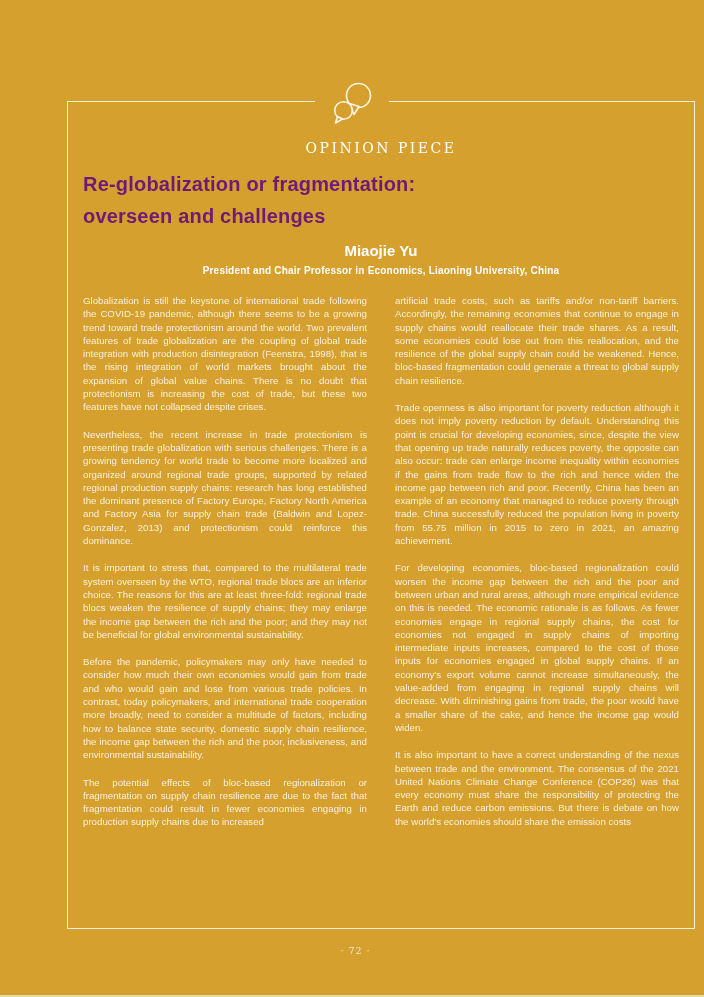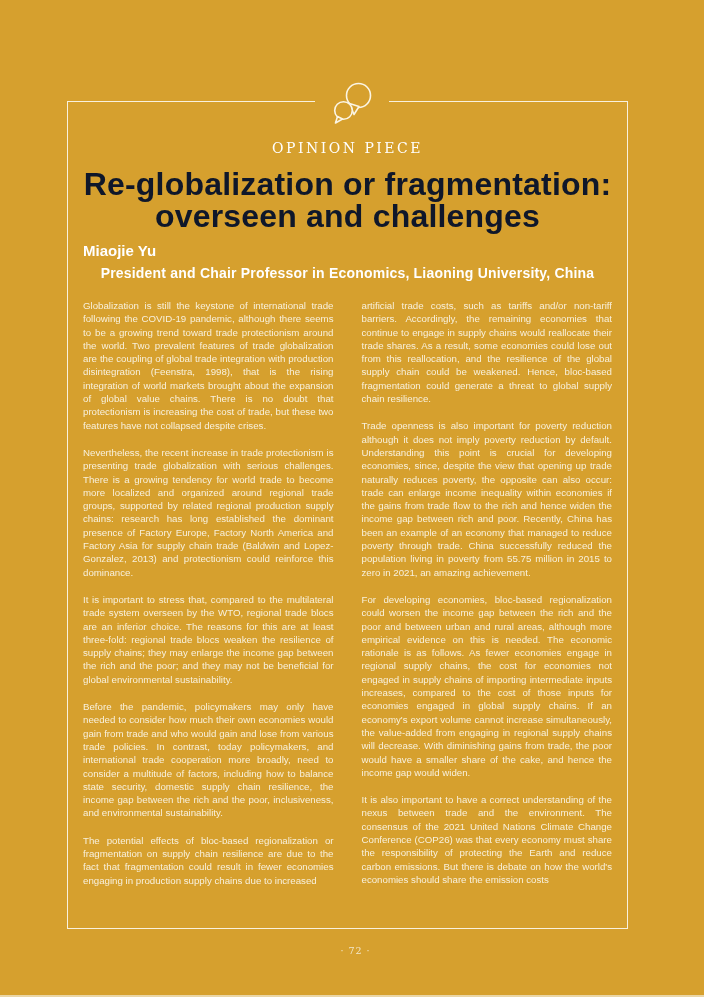--- a/index.html
+++ b/index.html
@@ -6,21 +6,21 @@
   body {
     width: 704px; height: 997px;
     background: #D6A02E;
     position: relative;
     overflow: hidden;
     font-family: "Liberation Sans", sans-serif;
   }
   .frame {
     position: absolute;
     left: 67px; top: 101px;
-    width: 561px; height: 828px;
+    width: 628px; height: 828px;
     border: 1.5px solid #F9F1DE;
     box-sizing: border-box;
   }
   .icon-wrap {
     position: absolute;
     left: 352px; top: 103px;
     transform: translate(-50%, -50%);
     background: #D6A02E;
     padding: 0 13px;
     line-height: 0;
@@ -33,37 +33,38 @@
   }
   .kicker {
     text-align: center;
     font-family: "DejaVu Serif", serif;
     font-size: 14px;
     letter-spacing: 2.5px;
     color: #FFFFFF;
   }
   .title {
     margin-top: 12px;
-    text-align: center;
-    font-size: 32px;
+    text-align: left;
+    font-size: 20px;
     font-weight: bold;
     line-height: 32px;
-    color: #0f172a;
+    color: #701a75;
     letter-spacing: 0.2px;
   }
   .author {
     margin-top: 10px;
+    text-align: center;
     font-size: 15px;
     font-weight: bold;
     color: #FFFFFF;
   }
   .affiliation {
     margin-top: 6px;
     text-align: center;
-    font-size: 14px;
+    font-size: 10px;
     font-weight: bold;
     color: #FFFFFF;
     letter-spacing: 0.2px;
   }
   .columns {
     margin-top: 18px;
     display: flex;
     gap: 28px;
   }
   .col { flex: 1 1 0; min-width: 0; }

